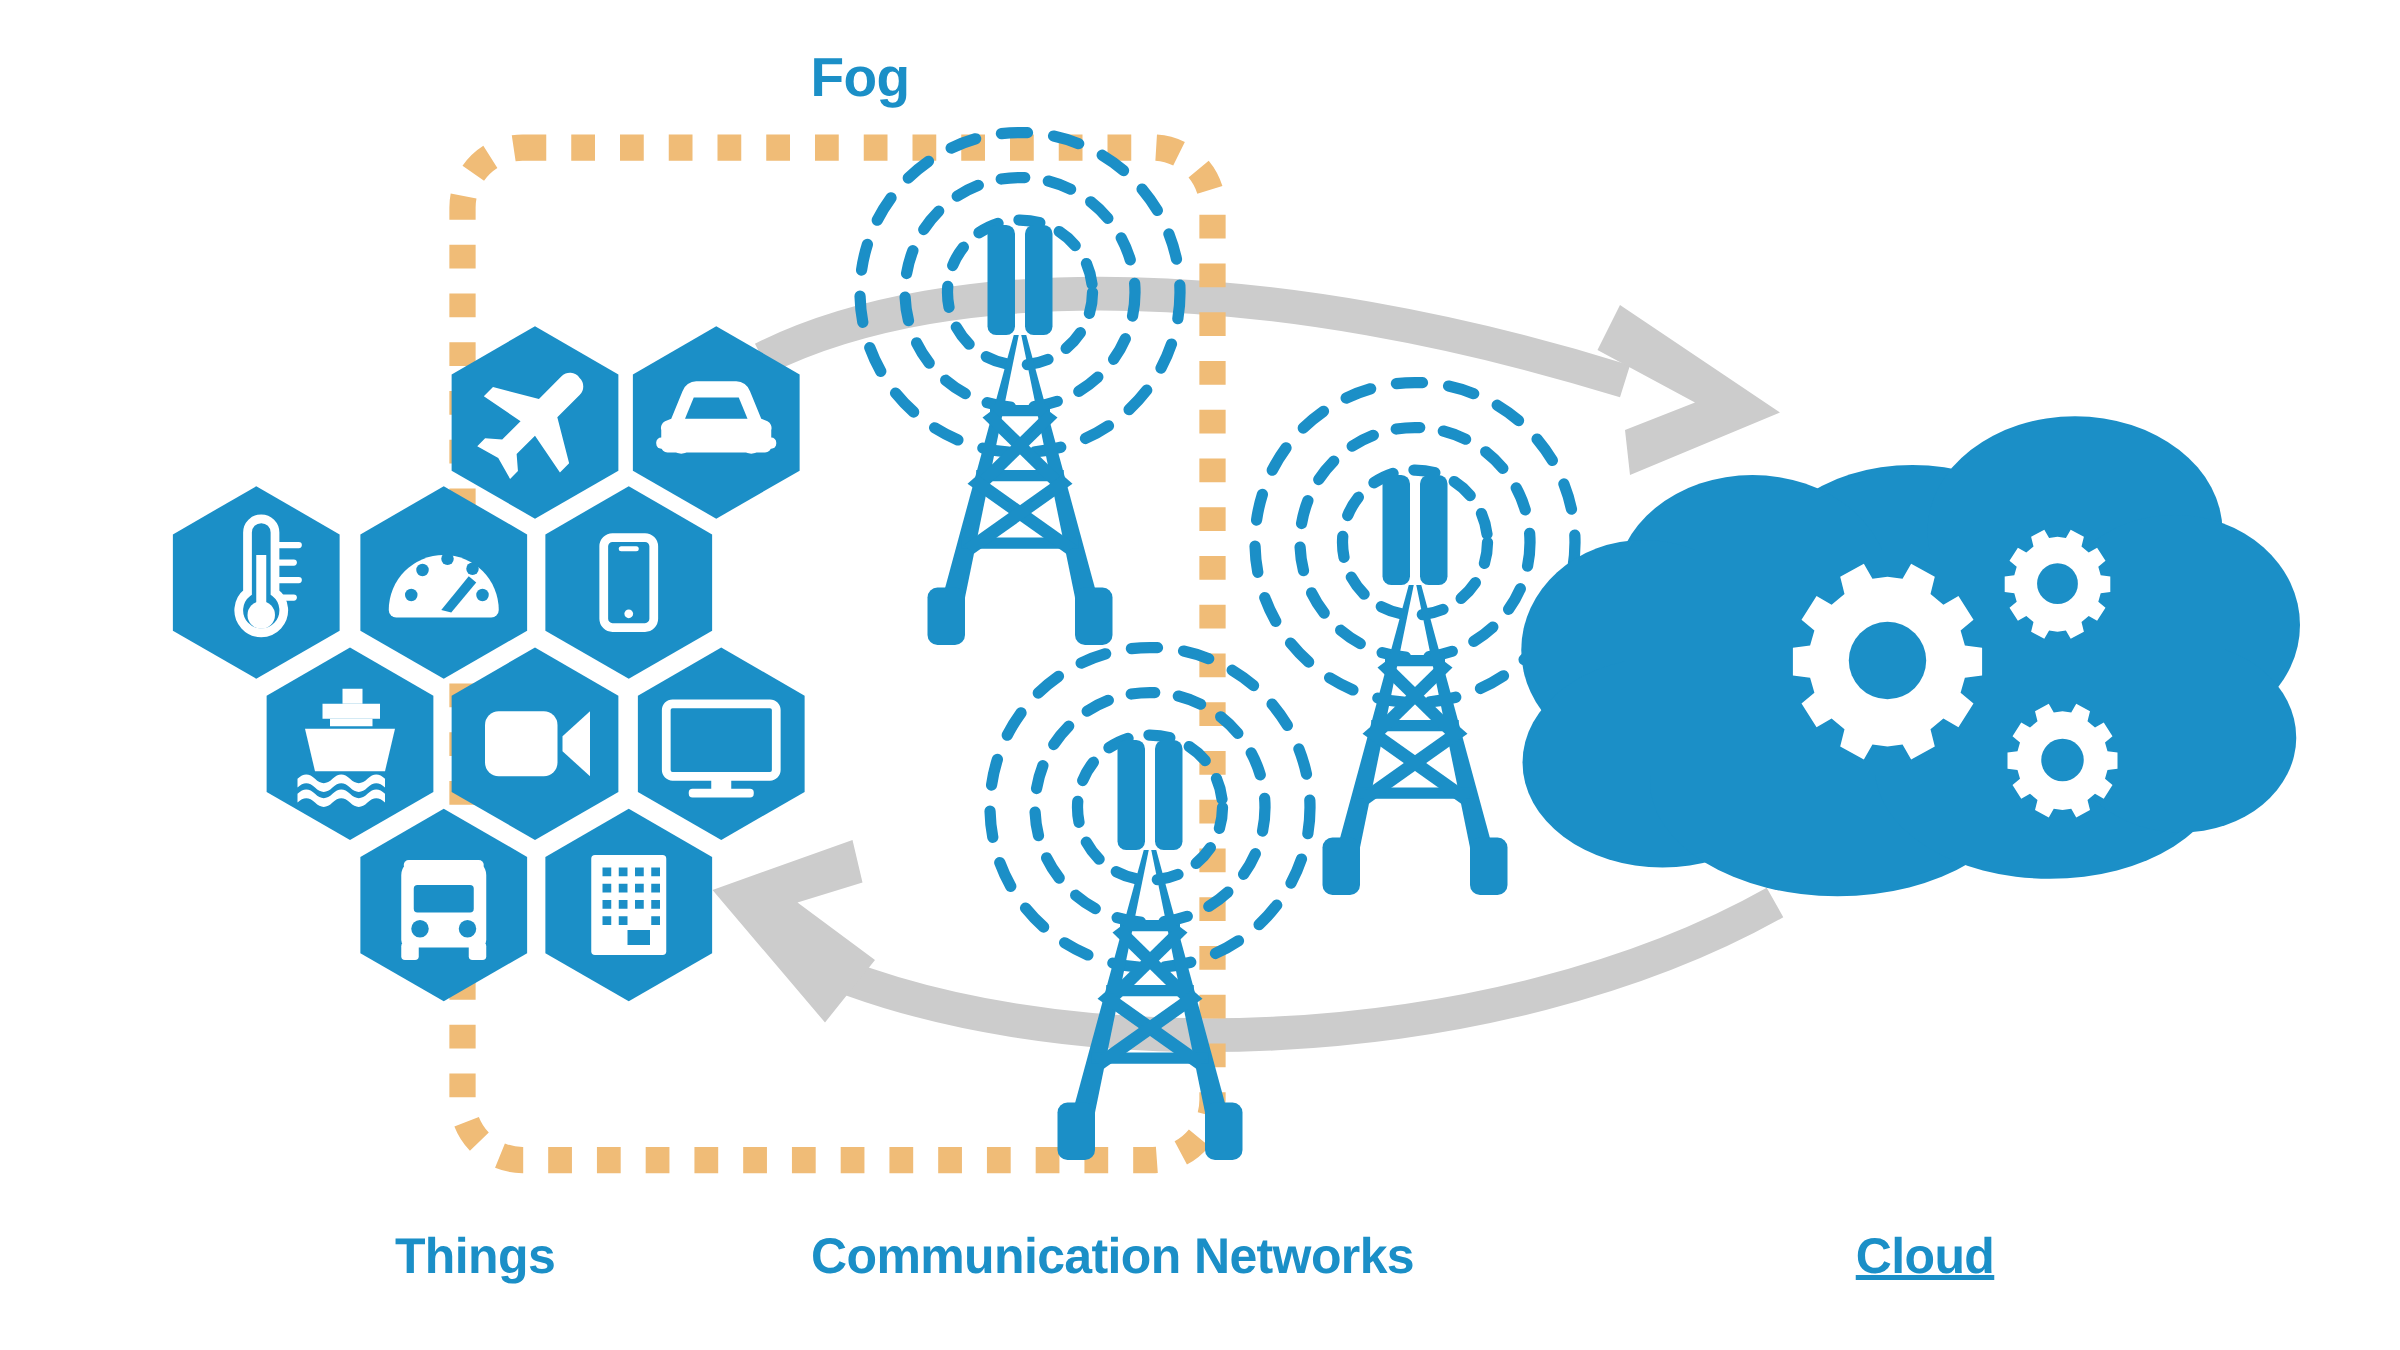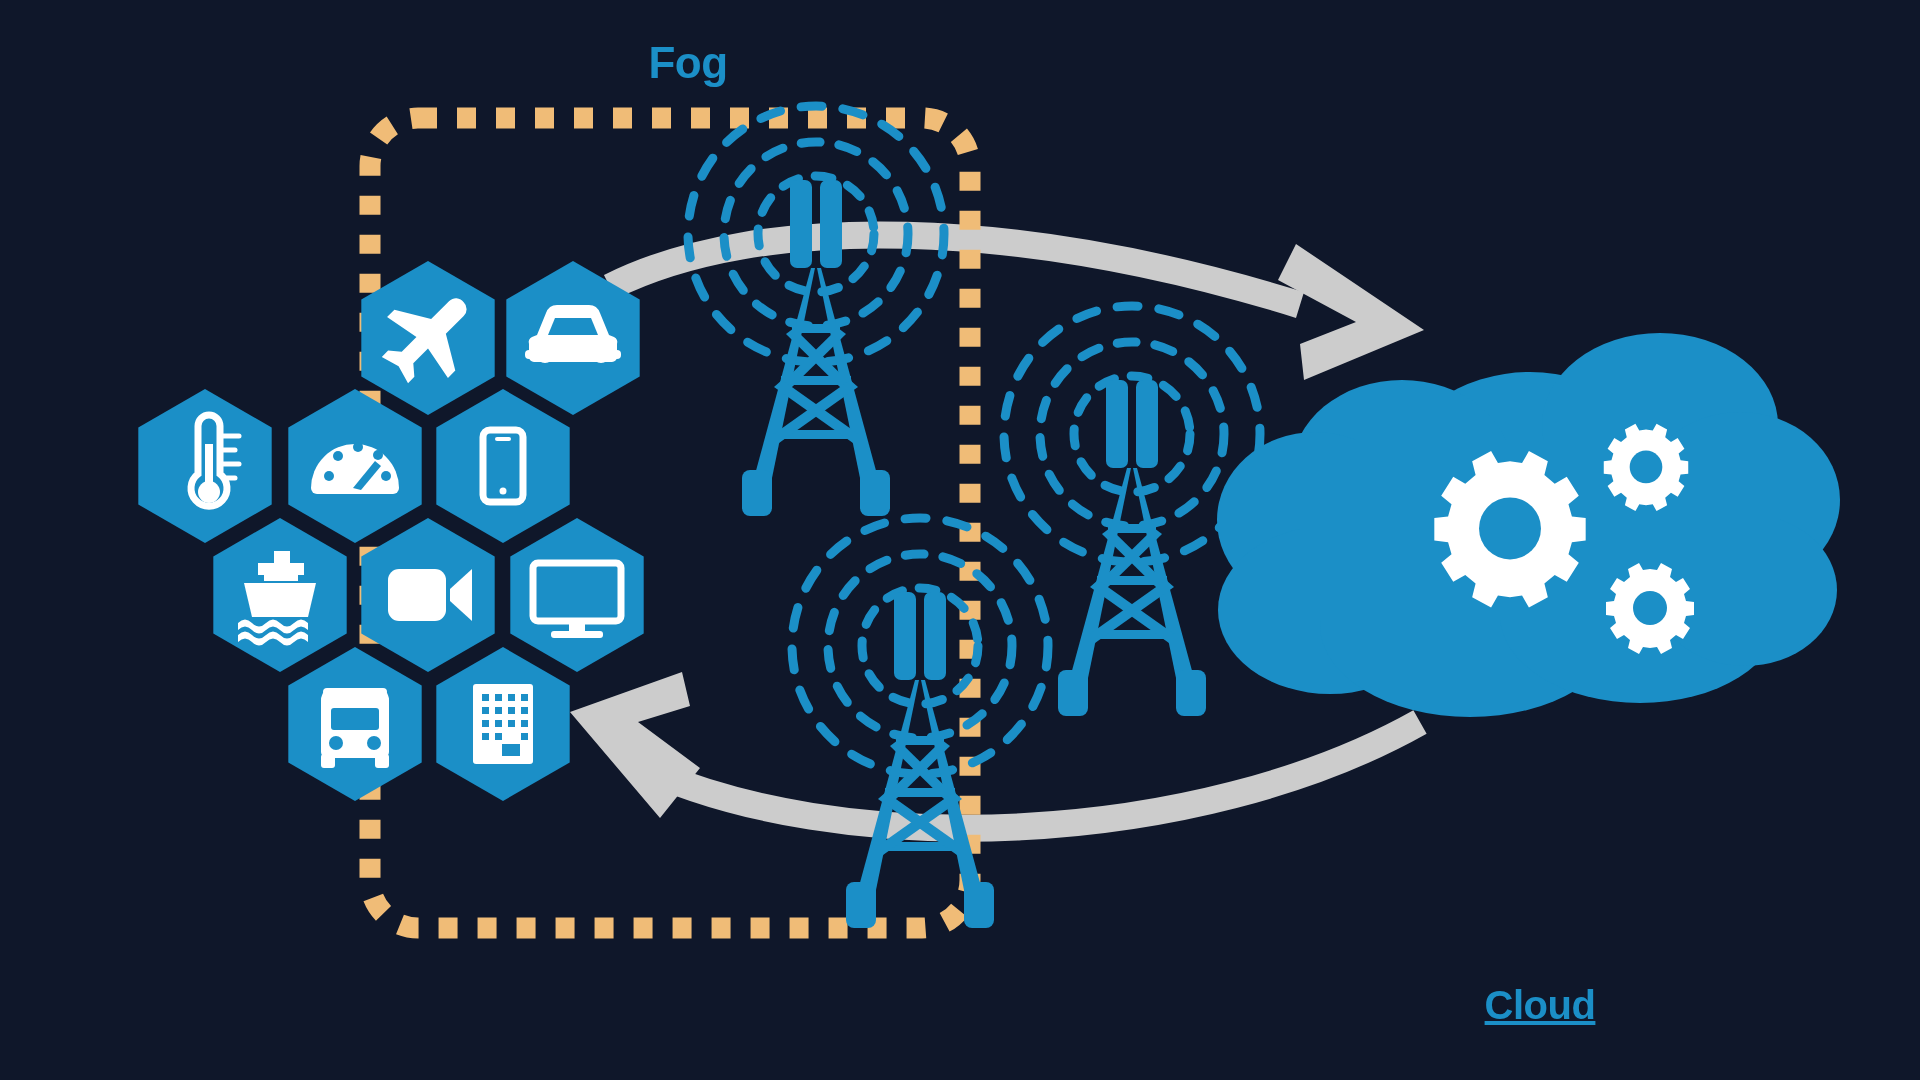--- a/index.html
+++ b/index.html
@@ -10,21 +10,21 @@
   body {
     width: 1920px;
     height: 1080px;
     overflow: hidden;
     font-family: "Liberation Sans", sans-serif;
   }
   #stage {
     position: relative;
     width: 1920px;
     height: 1080px;
-    background: #0f172a;
+    background: #ffffff;
   }
   #scene {
     position: absolute;
     left: 0;
     top: 0;
     width: 1920px;
     height: 1080px;
   }
   .label {
     position: absolute;
@@ -325,17 +325,19 @@
         </g>
       </g>
     </g>
 
   </svg>
 
   <div class="label" id="label-fog">
     <span class="inner">Fog</span>
   </div>
 
-
+  <div class="label" id="label-things">Things</div>
+
+  <div class="label" id="label-comm">Communication Networks</div>
 
   <div class="label" id="label-cloud">Cloud</div>
 
 </div>
 
 </body></html>

